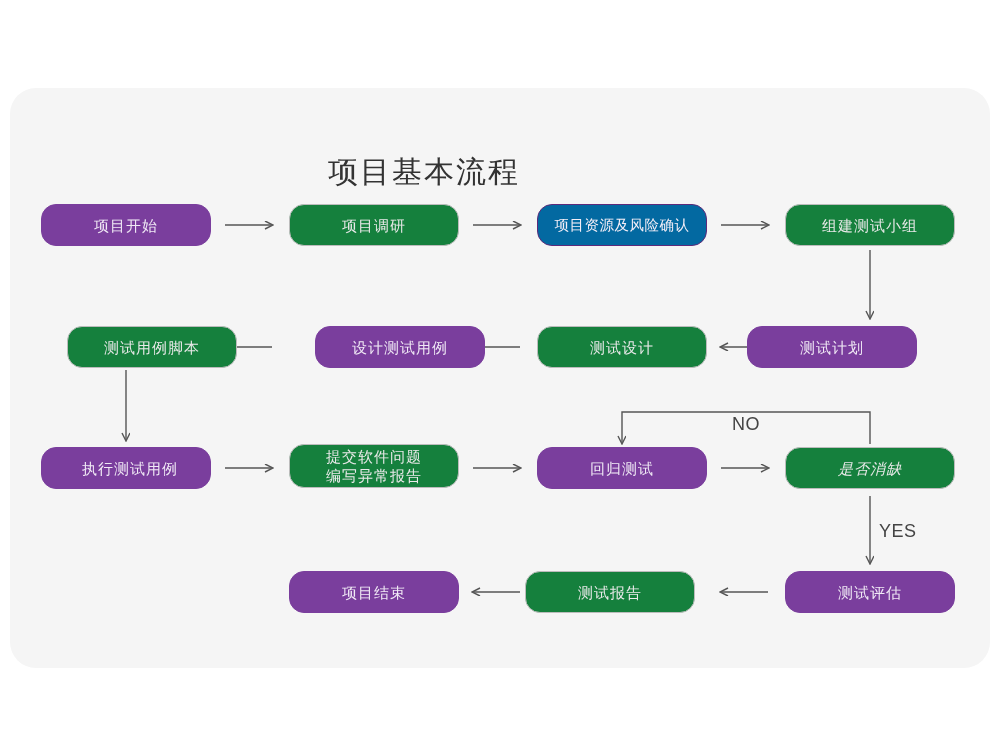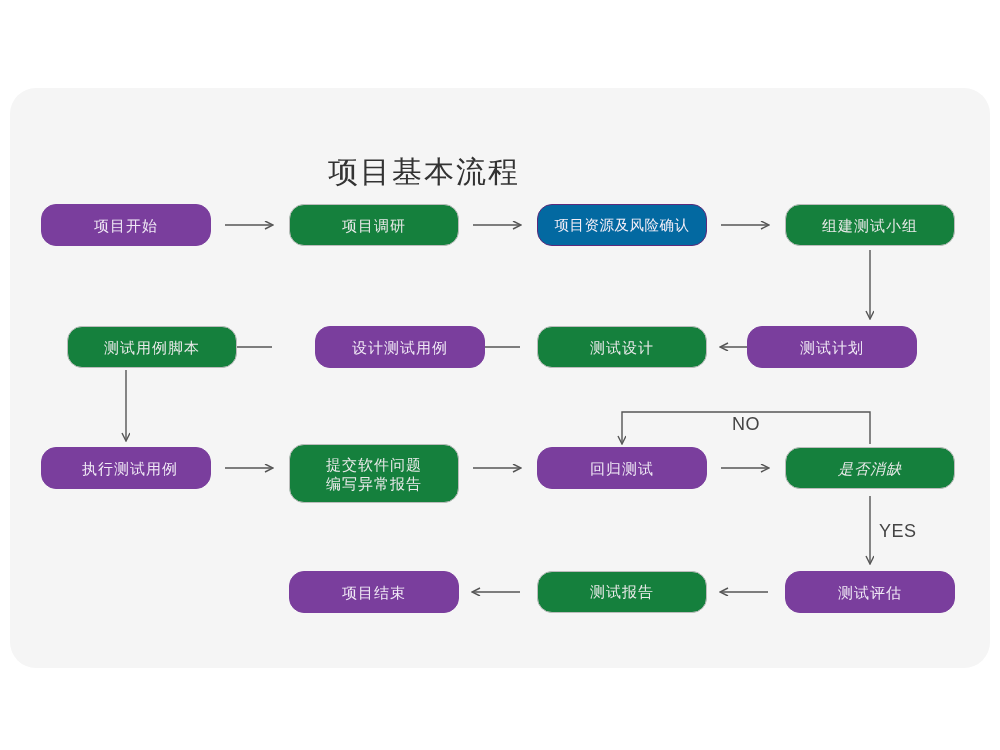--- a/index.html
+++ b/index.html
@@ -65,21 +65,21 @@
     font-size: 14.5px;
     letter-spacing: 0.5px;
     font-family: Liberation Serif, serif;
   }
   .node.gray {
     background: #15803d;
     color: #e9e9e9;
     border: 1px solid #bcbcbc;
   }
   .node.tall {
-    height: 59px;
+    height: 44px;
   }
 
   
   #wires {
     position: absolute;
     left: 0; top: 0;
     width: 1000px;
     height: 750px;
     pointer-events: none;
   }
@@ -172,14 +172,14 @@
 <div class="node gray" style="left:537px; top:326px;">测试设计</div>
 <div class="node purple" style="left:747px; top:326px;">测试计划</div>
 
 <div class="node purple" style="left:41px;  top:447px;padding-left:8px;">执行测试用例</div>
 <div class="node gray tall" style="left:289px; top:444px;">提交软件问题
 编写异常报告</div>
 <div class="node purple" style="left:537px; top:447px;">回归测试</div>
 <div class="node gray" style="left:785px; top:447px;font-style:italic;">是否消缺</div>
 
 <div class="node purple" style="left:289px; top:571px;">项目结束</div>
-<div class="node gray" style="left:537px; top:571px;font-family:Liberation Serif, serif;">测试报告</div>
+<div class="node gray" style="left:525px; top:571px;">测试报告</div>
 <div class="node purple" style="left:785px; top:571px;">测试评估</div>
 
 </body></html>

